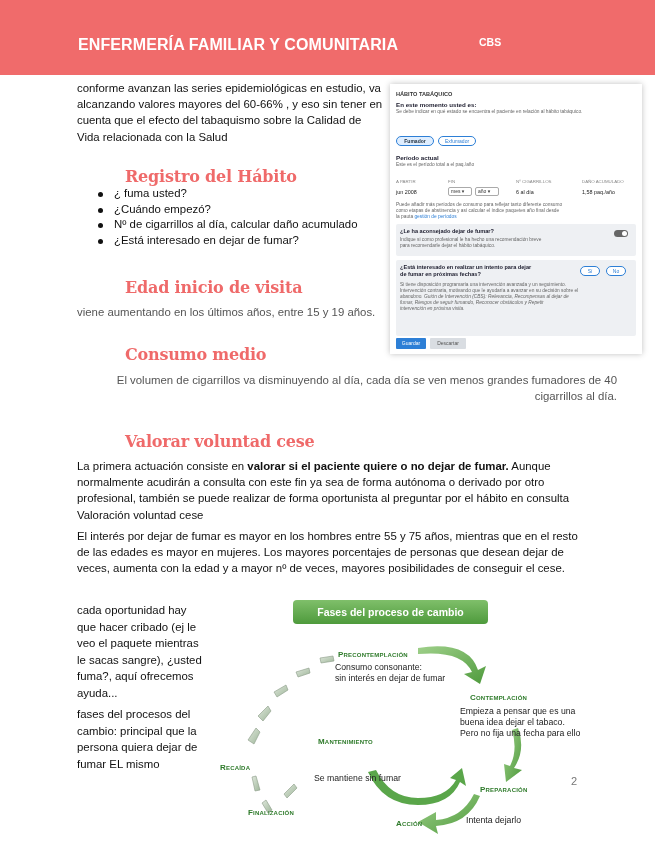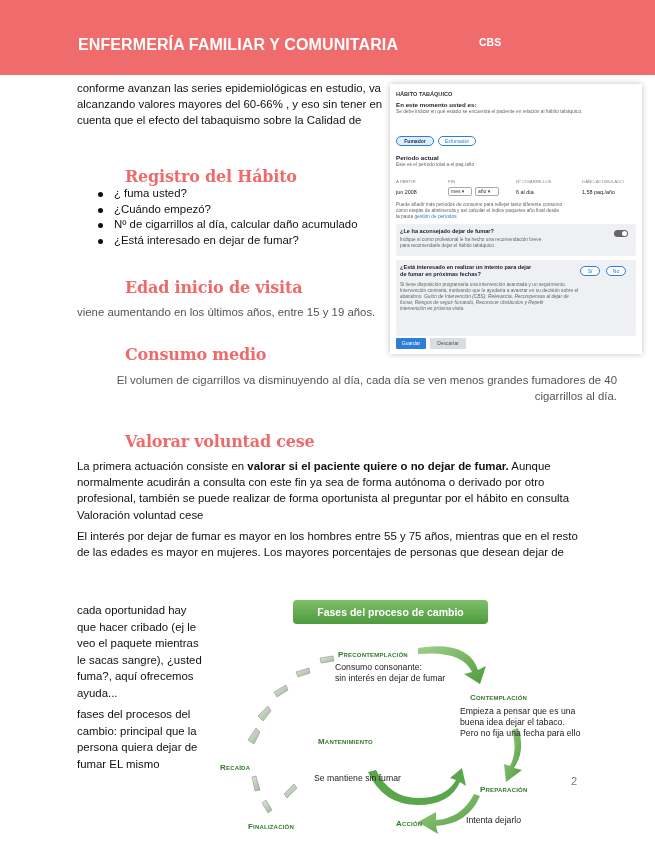--- a/index.html
+++ b/index.html
@@ -50,20 +50,21 @@
 
 <div class="header">
   <span class="left">ENFERMERÍA FAMILIAR Y COMUNITARIA</span>
   <span class="right">CBS</span>
 </div>
 
 <div class="para" style="left:77px; top:80px; width:310px;">
   <div>conforme avanzan las series epidemiológicas en estudio, va</div>
   <div>alcanzando valores mayores del 60-66% , y eso sin tener en</div>
   <div>cuenta que el efecto del tabaquismo sobre la Calidad de</div>
+  <div>Vida relacionada con la Salud</div>
 </div>
 
 <div class="h2" style="left:77px; top:167px;">Registro del Hábito</div>
 <ul class="bullets">
   <li>¿ fuma usted?</li>
   <li>¿Cuándo empezó?</li>
   <li>Nº de cigarrillos al día, calcular daño acumulado</li>
   <li>¿Está interesado en dejar de fumar?</li>
 </ul>
 
@@ -79,20 +80,21 @@
 <div class="h2" style="left:77px; top:432px;">Valorar voluntad cese</div>
 <div class="para" style="left:77px; top:458px; width:560px;">
   <div><span>La primera actuación consiste en </span><b>valorar si el paciente quiere o no dejar de fumar.</b><span> Aunque</span></div>
   <div>normalmente acudirán a consulta con este fin ya sea de forma autónoma o derivado por otro</div>
   <div>profesional, también se puede realizar de forma oportunista al preguntar por el hábito en consulta</div>
   <div>Valoración voluntad cese</div>
 </div>
 <div class="para" style="left:77px; top:528px; width:570px;">
   <div>El interés por dejar de fumar es mayor en los hombres entre 55 y 75 años, mientras que en el resto</div>
   <div>de las edades es mayor en mujeres. Los mayores porcentajes de personas que desean dejar de</div>
+  <div>veces, aumenta con la edad y a mayor nº de veces, mayores posibilidades de conseguir el cese.</div>
 </div>
 
 <div class="para" style="left:77px; top:602px; width:130px; line-height:16.5px;">
   <div>cada oportunidad hay</div>
   <div>que hacer cribado (ej le</div>
   <div>veo el paquete mientras</div>
   <div>le sacas sangre), ¿usted</div>
   <div>fuma?, aquí ofrecemos</div>
   <div>ayuda...</div>
 </div>
@@ -203,16 +205,16 @@
 
   <div class="dg-stage" style="left:262px; top:185px;">Preparación</div>
   <div class="dg-text" style="left:248px; top:215px;">Intenta dejarlo</div>
 
   <div class="dg-stage" style="left:178px; top:219px;">Acción</div>
 
   <div class="dg-stage" style="left:100px; top:137px;">Mantenimiento</div>
   <div class="dg-text" style="left:96px; top:149px;margin-top:24px;">Se mantiene sin fumar</div>
 
   <div class="dg-stage" style="left:2px; top:163px;">Recaída</div>
-  <div class="dg-stage" style="left:30px; top:222px;">Finalización</div>
+  <div class="dg-stage" style="left:30px; top:208px;">Finalización</div>
 </div>
 
 <div class="page-num">2</div>
 
 </body></html>

